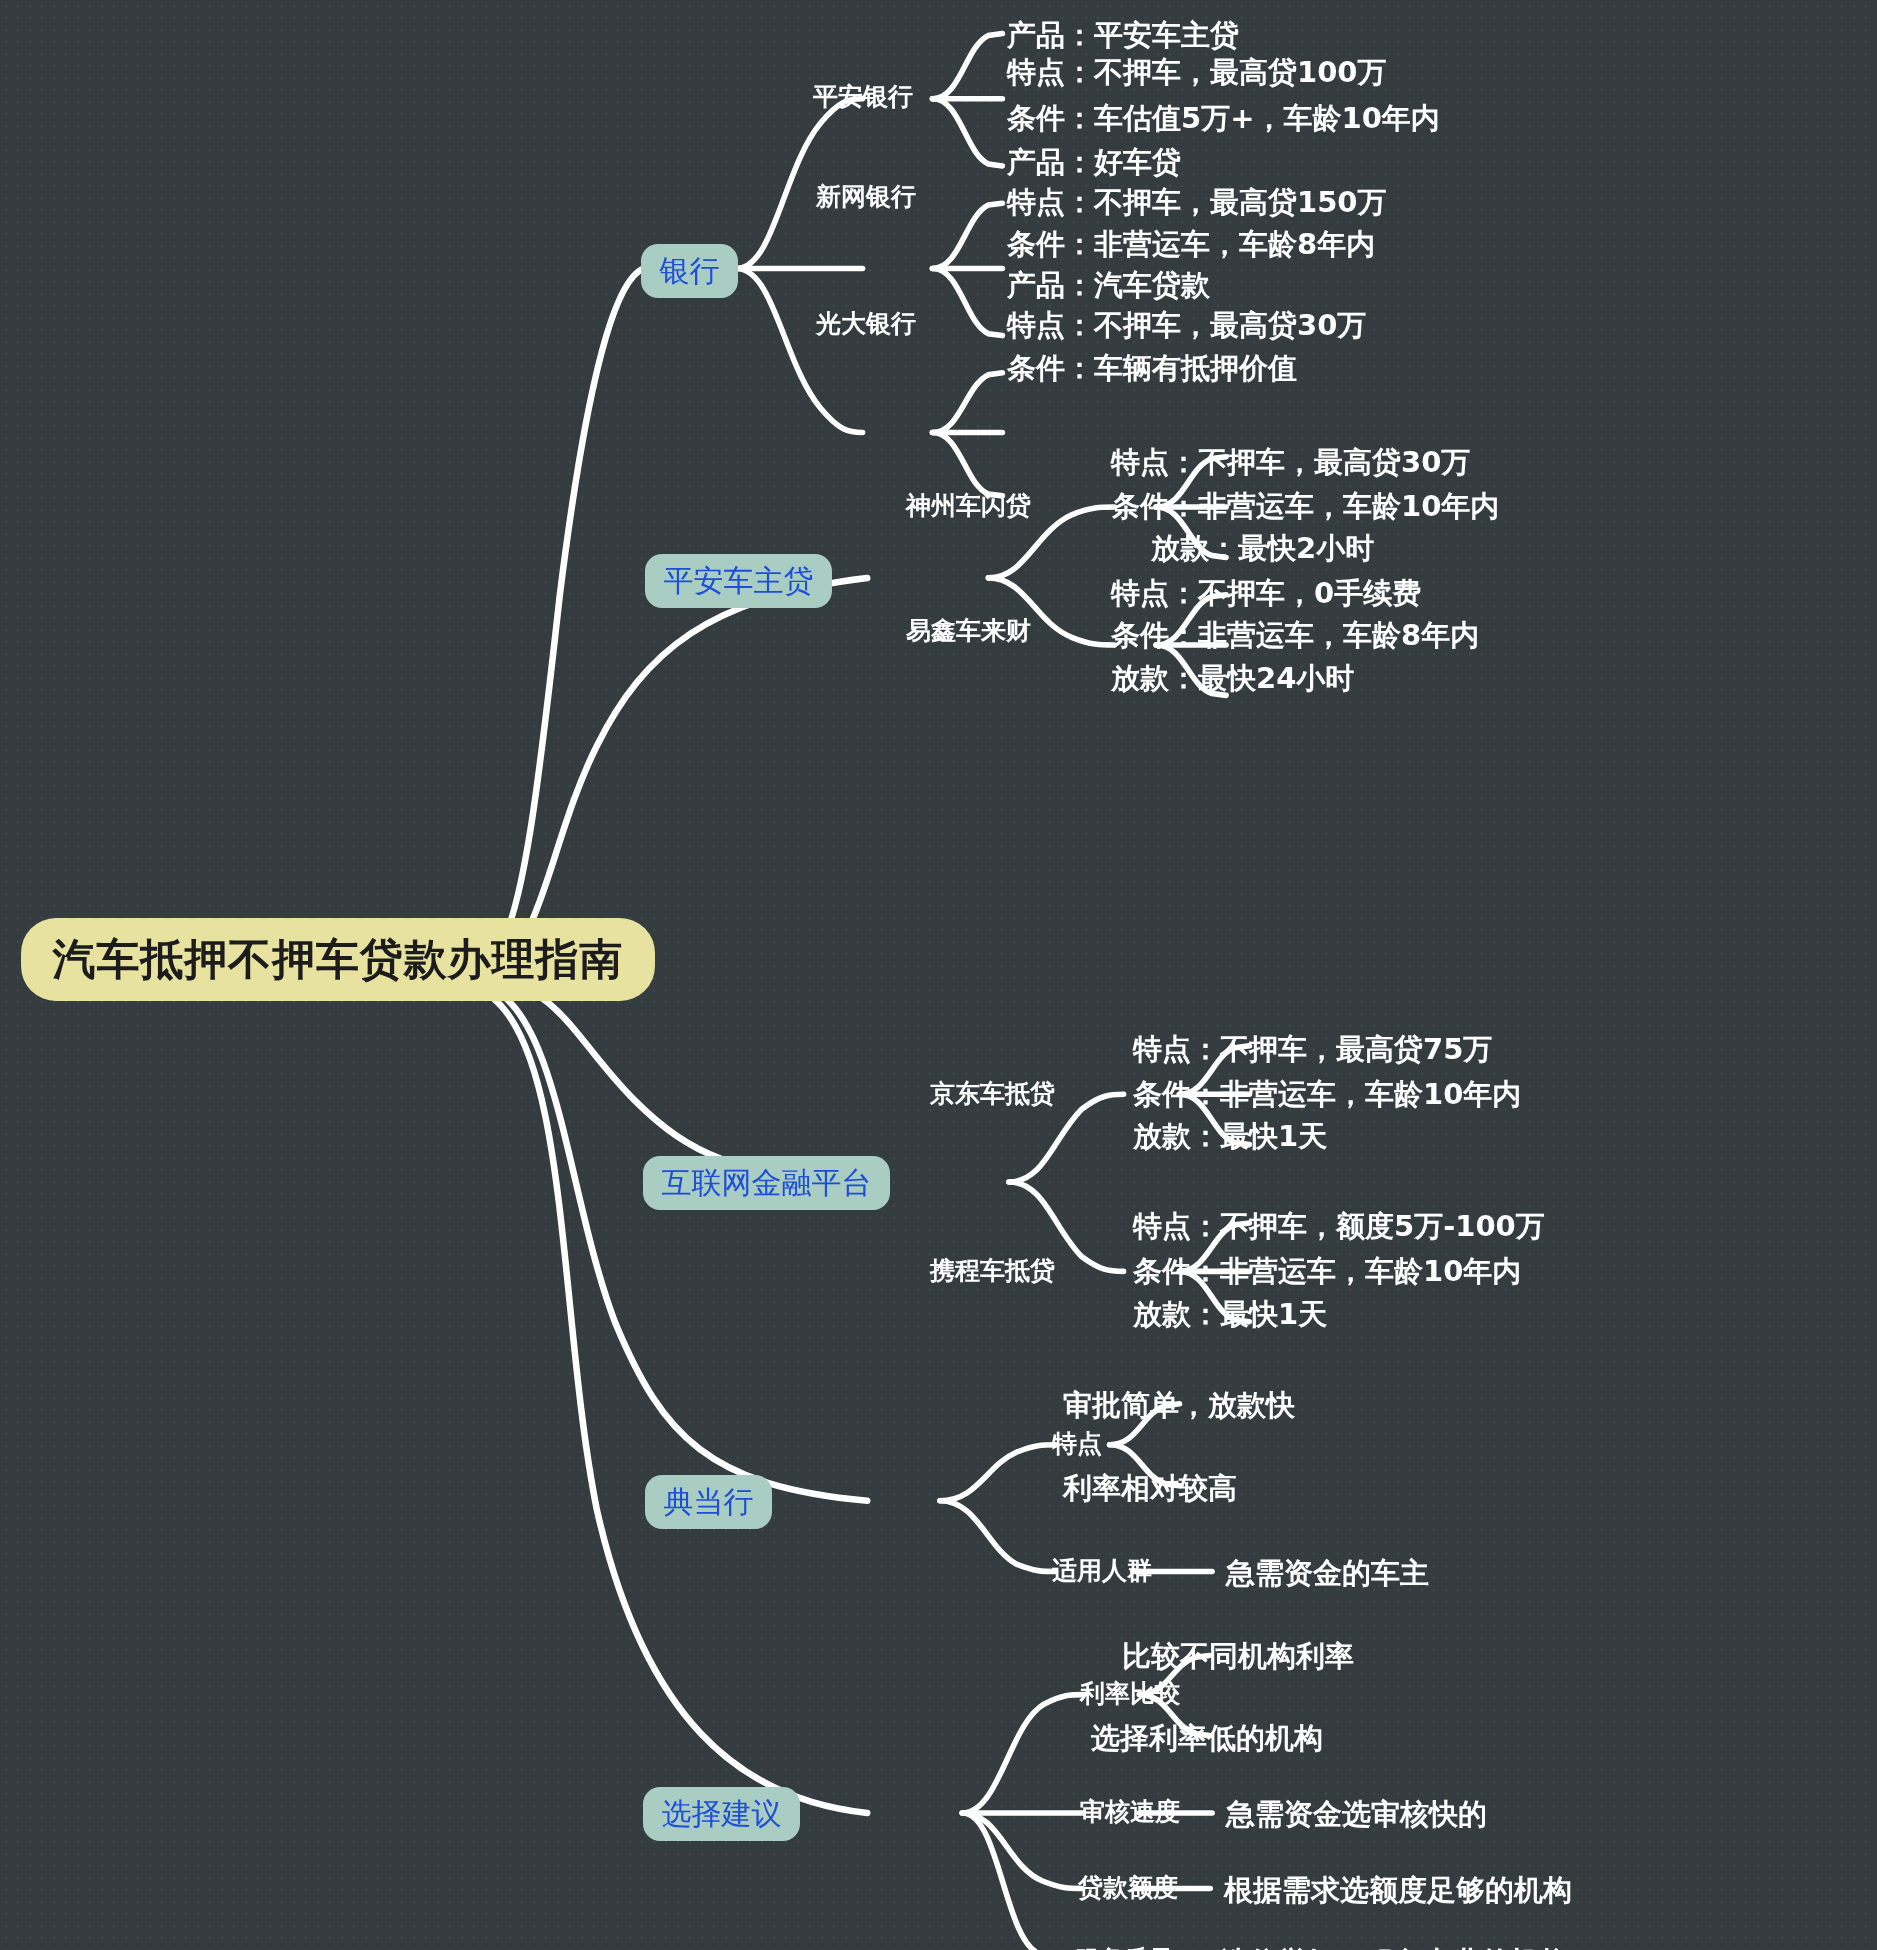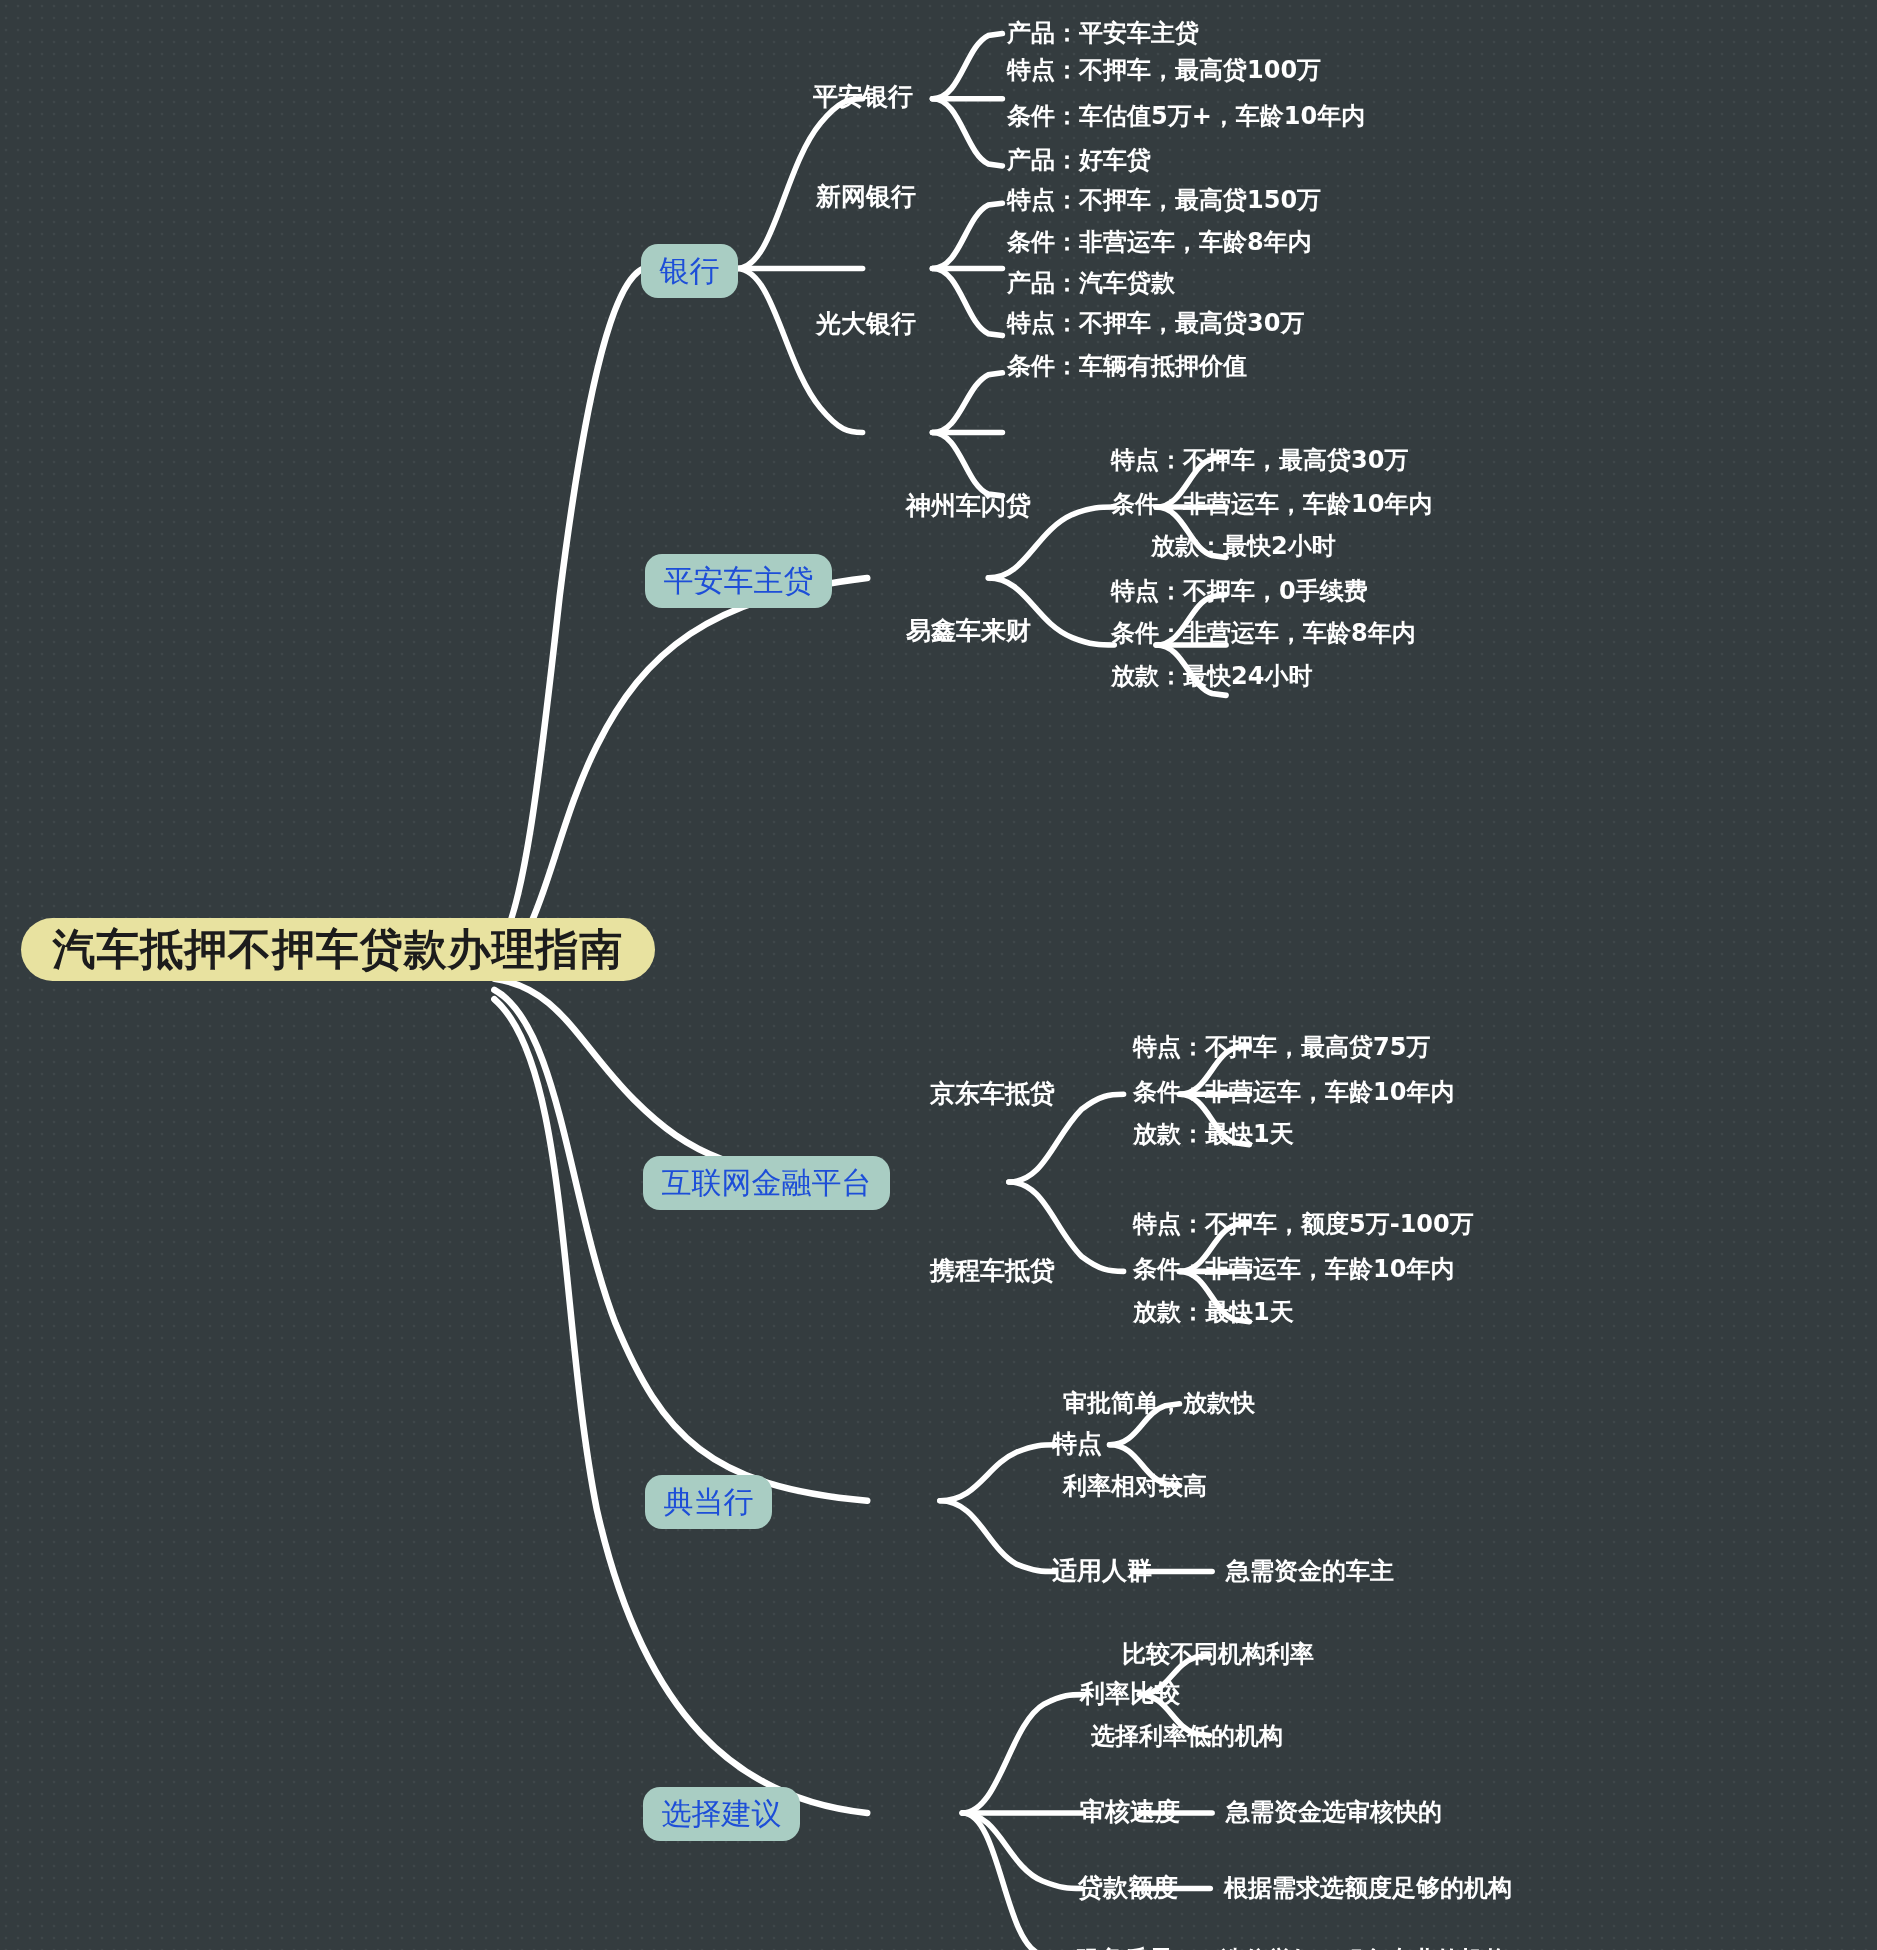--- a/index.html
+++ b/index.html
@@ -25,21 +25,21 @@
 
   .node{position:absolute;z-index:2;white-space:nowrap;}
 
   
   .root{
     background:#e8e2a0;
     color:#1c1c1c;
     border-radius:35px;
     font-size:43px;
     font-weight:bold;
-    padding:7px 32px;
+    padding:17px 32px;
     letter-spacing:0.9px;
     line-height:1.15;
   }
   
   .branch{
     background:#a9cdc3;
     color:#1d4ed8;
     border-radius:17px;
     font-size:30px;
     padding:10.3px 18.6px;
@@ -48,21 +48,21 @@
   
   .sub{
     color:#ffffff;
     font-size:25px;
     font-weight:bold;
     line-height:1.1;
   }
   
   .leaf{
     color:#ffffff;
-    font-size:24px;
+    font-size:29px;
     font-weight:bold;
     line-height:1.1;
   }
   .cjk{font-family:"DejaVu Sans","Liberation Sans",sans-serif;}
 </style>
 </head>
 <body>
 
 <div id="dots"></div>
 

